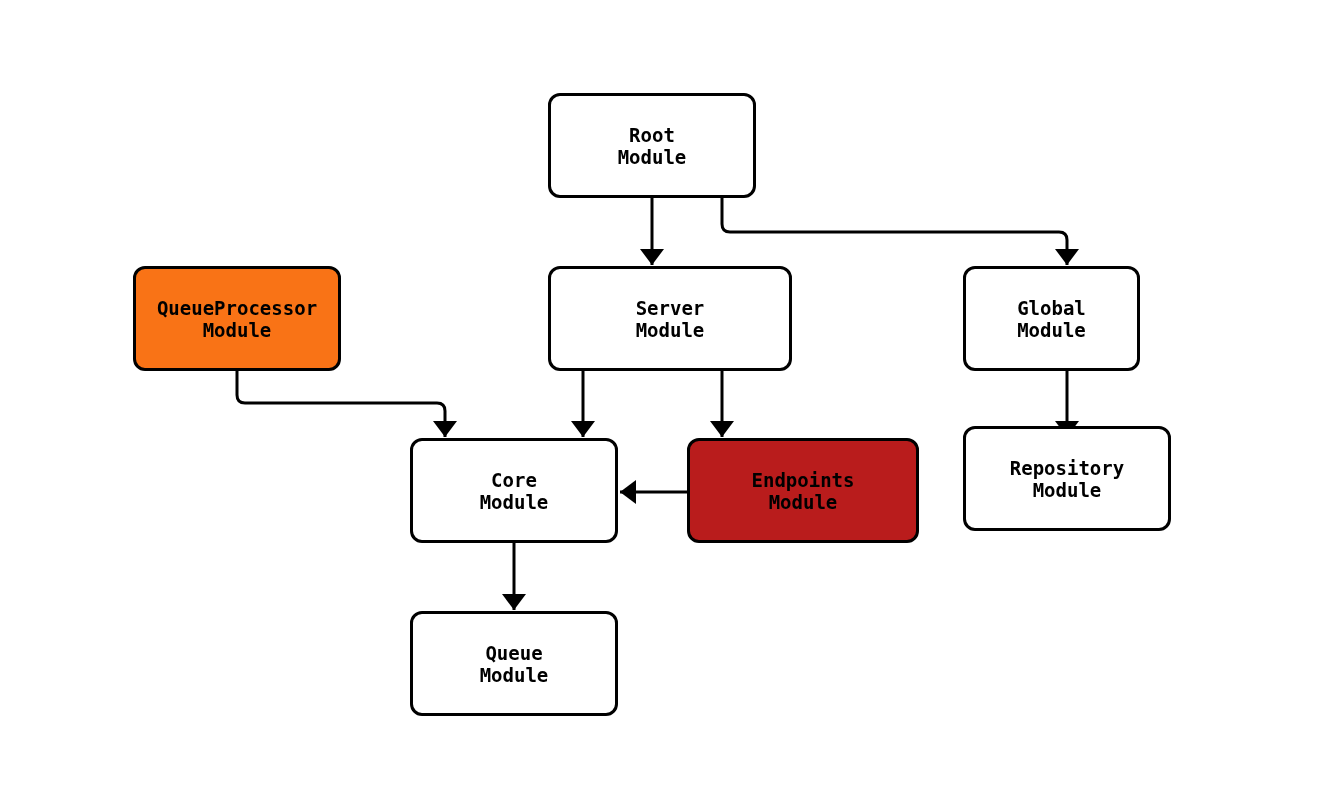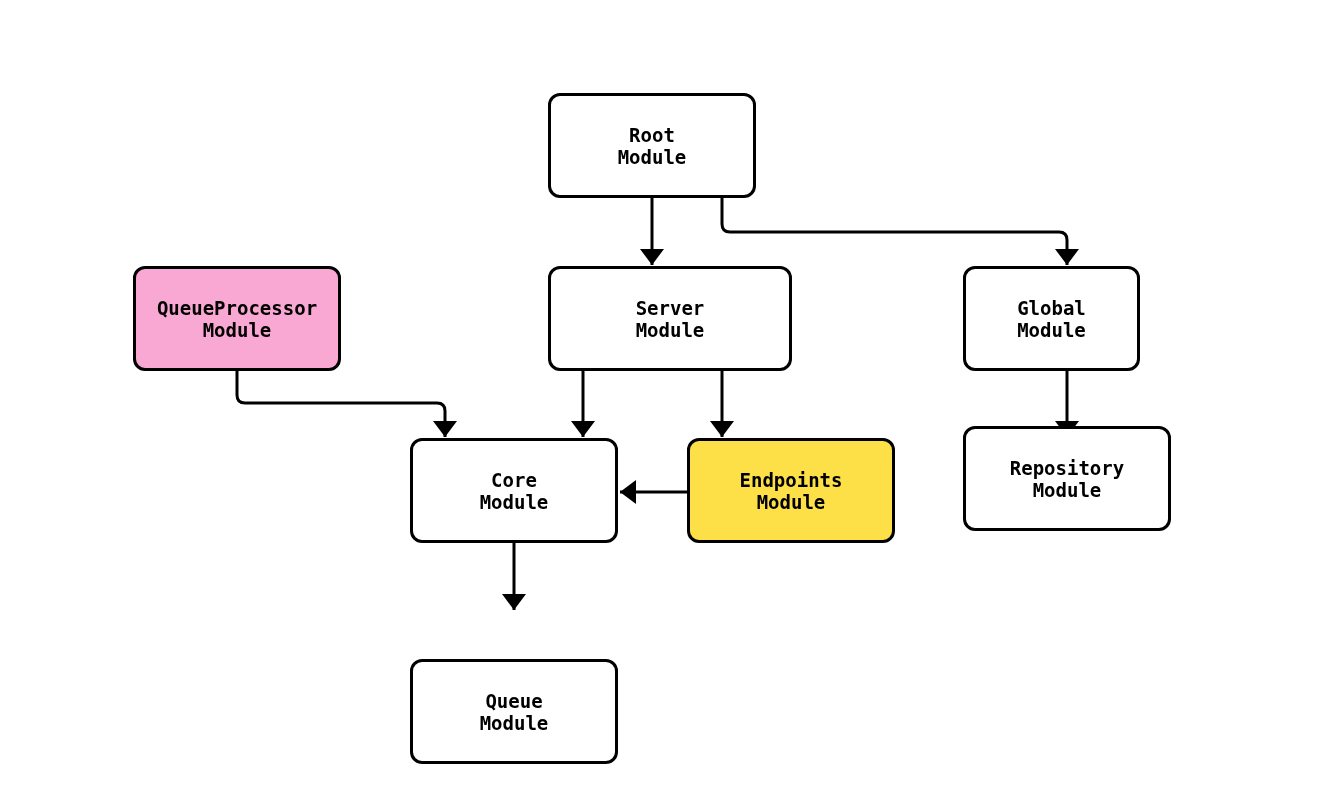--- a/index.html
+++ b/index.html
@@ -61,42 +61,42 @@
         <path d="M687,492 L620,492" fill="none" stroke="#000000" stroke-width="3" marker-end="url(#arrowhead)"></path>
         <path d="M1067,371 L1067,437" fill="none" stroke="#000000" stroke-width="3" marker-end="url(#arrowhead)"></path>
         <path d="M514,543 L514,610" fill="none" stroke="#000000" stroke-width="3" marker-end="url(#arrowhead)"></path>
       </g>
   </svg>
 
   <div class="node" style="left: 548px; top: 93px; width: 208px; height: 105px; background: rgb(255, 255, 255); border-color: rgb(0, 0, 0);">
     <span class="node-label">Root
 Module</span>
   </div>
-  <div class="node" style="left: 133px; top: 266px; width: 208px; height: 105px; background: #f9a8d4; border-color: rgb(0, 0, 0);">
+  <div class="node" style="left: 133px; top: 266px; width: 208px; height: 105px; background: #f97316; border-color: rgb(0, 0, 0);">
     <span class="node-label">QueueProcessor
 Module</span>
   </div>
   <div class="node" style="left: 548px; top: 266px; width: 244px; height: 105px; background: rgb(255, 255, 255); border-color: rgb(0, 0, 0);">
     <span class="node-label">Server
 Module</span>
   </div>
   <div class="node" style="left: 963px; top: 266px; width: 177px; height: 105px; background: rgb(255, 255, 255); border-color: rgb(0, 0, 0);">
     <span class="node-label">Global
 Module</span>
   </div>
   <div class="node" style="left: 410px; top: 438px; width: 208px; height: 105px; background: rgb(255, 255, 255); border-color: rgb(0, 0, 0);">
     <span class="node-label">Core
 Module</span>
   </div>
-  <div class="node" style="left: 687px; top: 438px; width: 208px; height: 105px; background: #fde047; border-color: rgb(0, 0, 0);">
+  <div class="node" style="left: 687px; top: 438px; width: 232px; height: 105px; background: #b91c1c; border-color: rgb(0, 0, 0);">
     <span class="node-label">Endpoints
 Module</span>
   </div>
   <div class="node" style="left: 963px; top: 426px; width: 208px; height: 105px; background: rgb(255, 255, 255); border-color: rgb(0, 0, 0);">
     <span class="node-label">Repository
 Module</span>
   </div>
-  <div class="node" style="left: 410px; top: 611px; width: 208px; height: 105px; background: rgb(255, 255, 255); border-color: rgb(0, 0, 0); margin-top: 48px;">
+  <div class="node" style="left: 410px; top: 611px; width: 208px; height: 105px; background: rgb(255, 255, 255); border-color: rgb(0, 0, 0);">
     <span class="node-label">Queue
 Module</span>
   </div>
 
 </div>
 
 </body></html>

